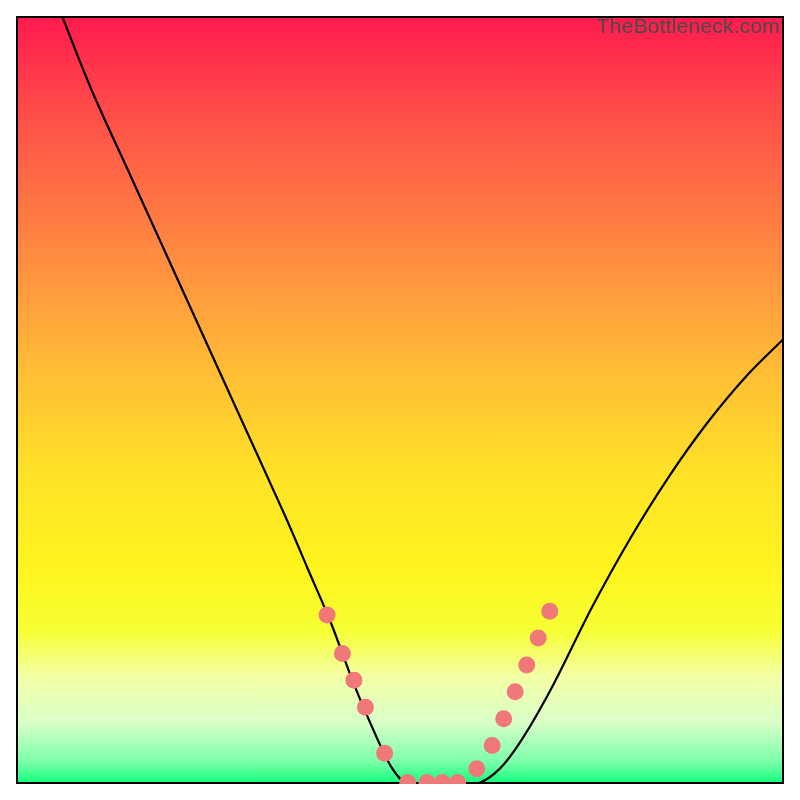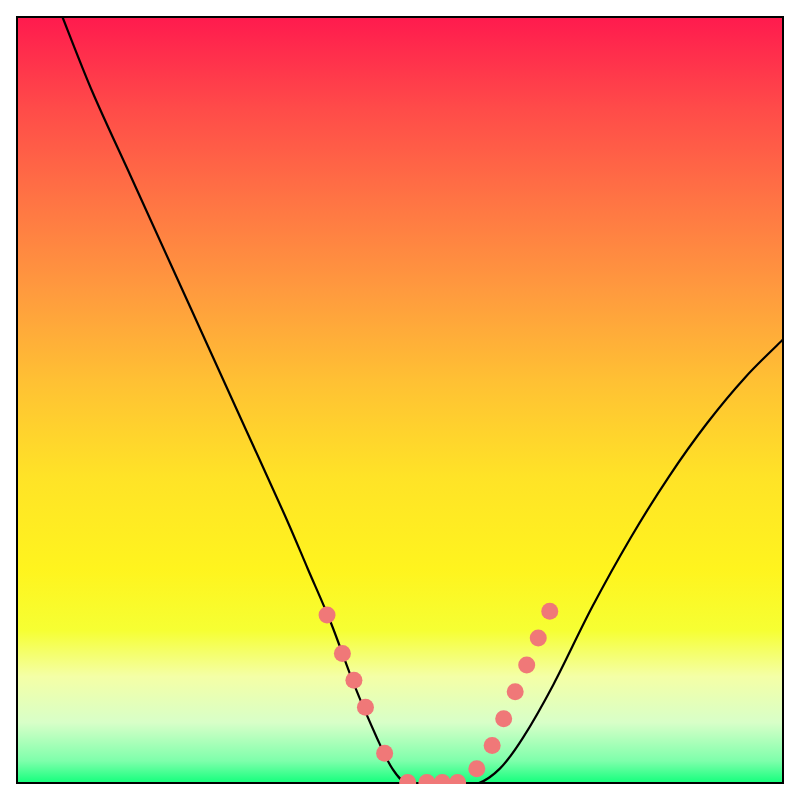--- a/index.html
+++ b/index.html
@@ -94,14 +94,15 @@
           <circle cx="460.80" cy="752.64" r="8.5" fill="#f07878"></circle>
           <circle cx="476.16" cy="729.60" r="8.5" fill="#f07878"></circle>
           <circle cx="487.68" cy="702.72" r="8.5" fill="#f07878"></circle>
           <circle cx="499.20" cy="675.84" r="8.5" fill="#f07878"></circle>
           <circle cx="510.72" cy="648.96" r="8.5" fill="#f07878"></circle>
           <circle cx="522.24" cy="622.08" r="8.5" fill="#f07878"></circle>
           <circle cx="533.76" cy="595.20" r="8.5" fill="#f07878"></circle>
         </g>
     </svg>
 
+    <div class="watermark">TheBottleneck.com</div>
   </div>
 </div>
 
 </body></html>

